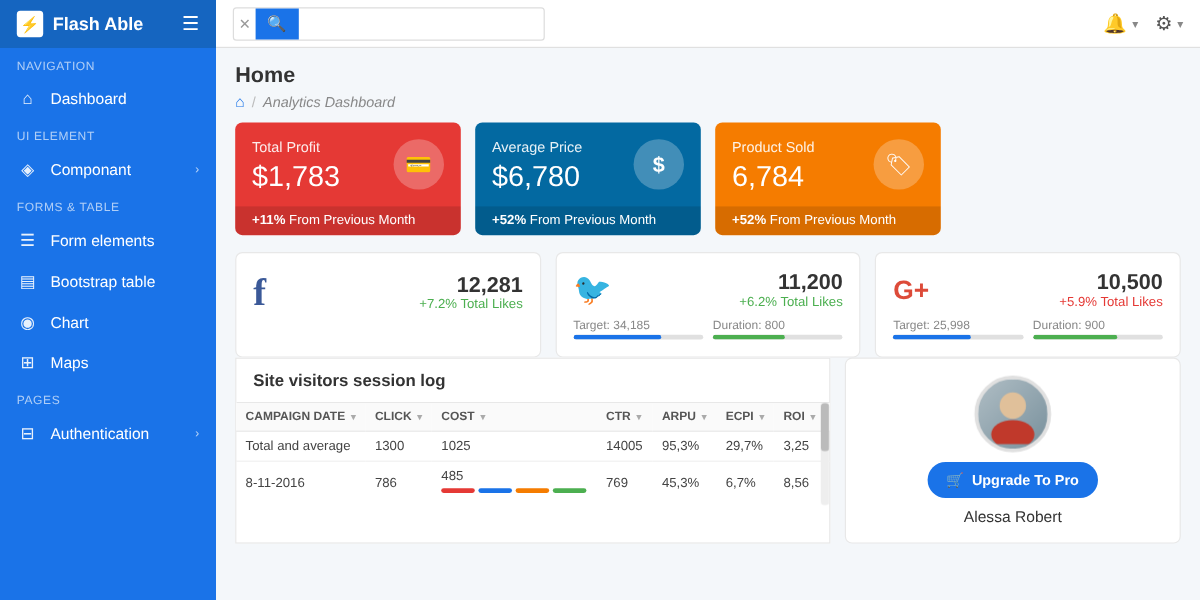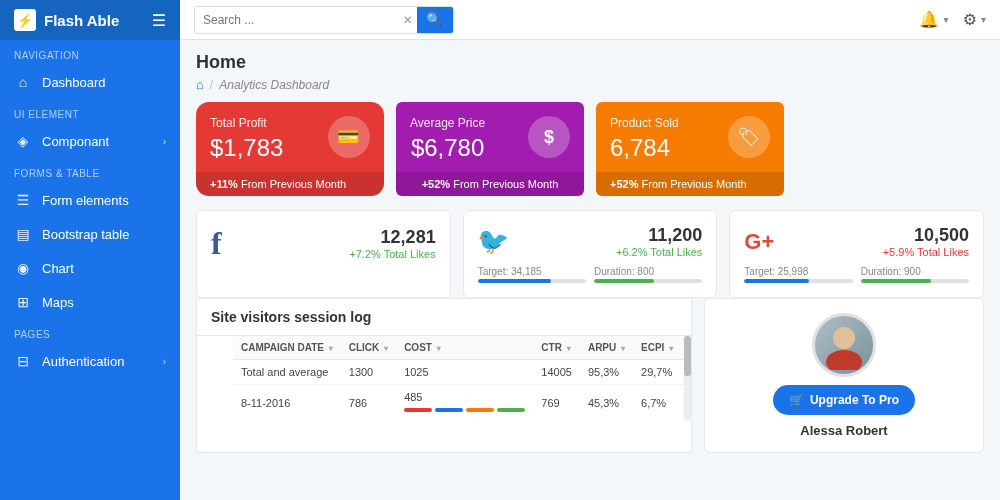--- a/index.html
+++ b/index.html
@@ -155,23 +155,23 @@
       gap: 12px;
       margin-bottom: 14px;
     }
     .stat-card {
       border-radius: 6px;
       padding: 14px 14px 10px;
       color: #fff;
       position: relative;
       overflow: hidden;
     }
-    .stat-card.red { background: #e53935; border-radius: 13px; }
+    .stat-card.red { background: #e53935; }
     .stat-card.blue { background: #1a73e8; }
-    .stat-card.green { background: #a21caf; text-align: center; }
+    .stat-card.green { background: #0369a1; }
     .stat-card.orange { background: #f57c00; }
     .stat-card-top { display: flex; align-items: flex-start; justify-content: space-between; }
     .stat-card-label { font-size: 12px; opacity: 0.9; margin-bottom: 4px; }
     .stat-card-value { font-size: 24px; font-weight: 400; }
     .stat-card-icon {
       width: 42px; height: 42px; border-radius: 50%;
       background: rgba(255,255,255,0.25);
       display: flex; align-items: center; justify-content: center;
       font-size: 18px;
     }
@@ -253,21 +253,21 @@
       border-radius: 20px;
       padding: 8px 16px;
       font-size: 12px;
       font-weight: 600;
       cursor: pointer;
       display: flex;
       align-items: center;
       gap: 6px;
       margin: 8px auto 0;
     }
-    .profile-name { text-align: center; font-size: 13px; font-weight: 700; color: #333; margin-top: 8px; }
+    .profile-name { text-align: center; font-size: 13px; font-weight: 400; color: #333; margin-top: 8px; }
 
     
     .bar-red { display: inline-block; width: 28px; height: 4px; background: #e53935; border-radius: 2px; vertical-align: middle; }
     .bar-blue { display: inline-block; width: 28px; height: 4px; background: #1a73e8; border-radius: 2px; vertical-align: middle; }
     .bar-orange { display: inline-block; width: 28px; height: 4px; background: #f57c00; border-radius: 2px; vertical-align: middle; }
     .bar-green { display: inline-block; width: 28px; height: 4px; background: #4caf50; border-radius: 2px; vertical-align: middle; }
 
     .table-wrapper { position: relative; max-height: 120px; overflow-y: auto; }
   </style>
 </head>
@@ -329,21 +329,20 @@
       <span>Authentication</span>
       <span class="chevron">›</span>
     </div>
   </div>
 </nav>
 
 <div id="main">
 
   <div id="topbar">
     <div id="search-box">
-      <input type="text" placeholder="Search ..." style="">
       <button class="clear-btn">✕</button>
       <button class="search-btn">🔍</button>
     </div>
     <div class="topbar-right">
       <div class="topbar-icon-group">
         <span>🔔</span>
         <span class="caret">▾</span>
       </div>
       <div class="topbar-icon-group">
         <span>⚙</span>
@@ -465,21 +464,21 @@
               </div>
           </div>
         </div>
       </div>
     </div>
 
     <div class="bottom-section">
 
       <div class="table-card">
         <div class="table-card-header">Site visitors session log</div>
-        <div style="position:relative;margin-left:36px;">
+        <div style="position:relative;">
           <div class="table-wrapper">
             <table class="data-table">
               <thead>
                 <tr>
                   <th>CAMPAIGN DATE <span class="sort-icon">▾</span></th>
                   <th>CLICK <span class="sort-icon">▾</span></th>
                   <th>COST <span class="sort-icon">▾</span></th>
                   <th>CTR <span class="sort-icon">▾</span></th>
                   <th>ARPU <span class="sort-icon">▾</span></th>
                   <th>ECPI <span class="sort-icon">▾</span></th>

